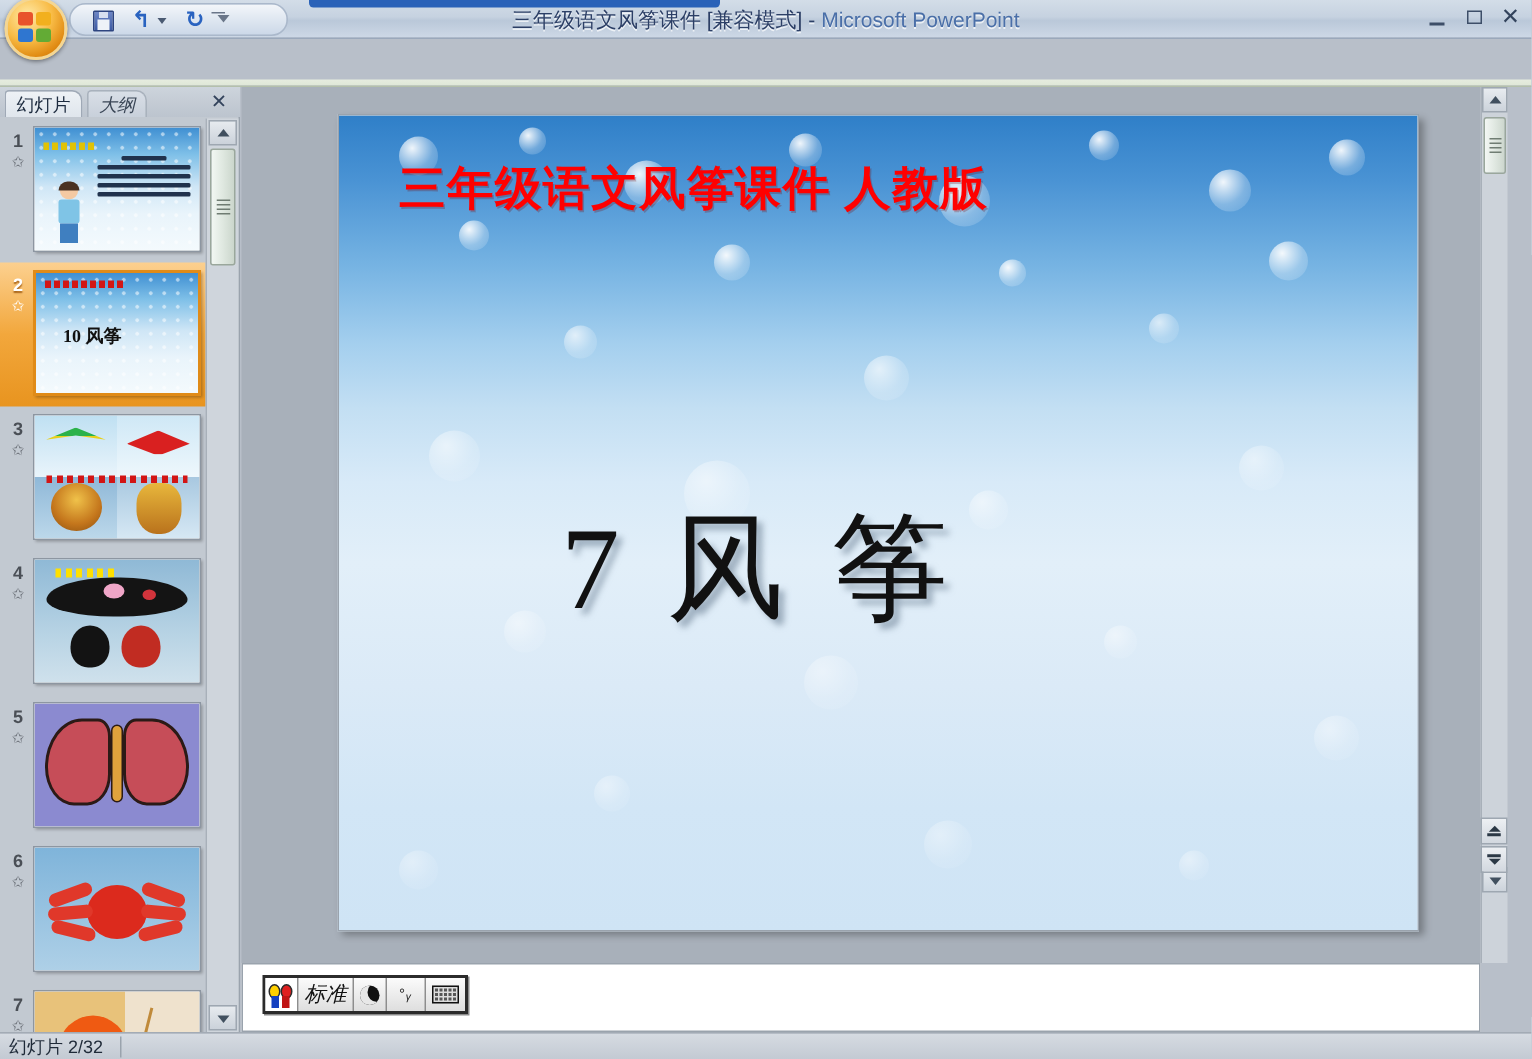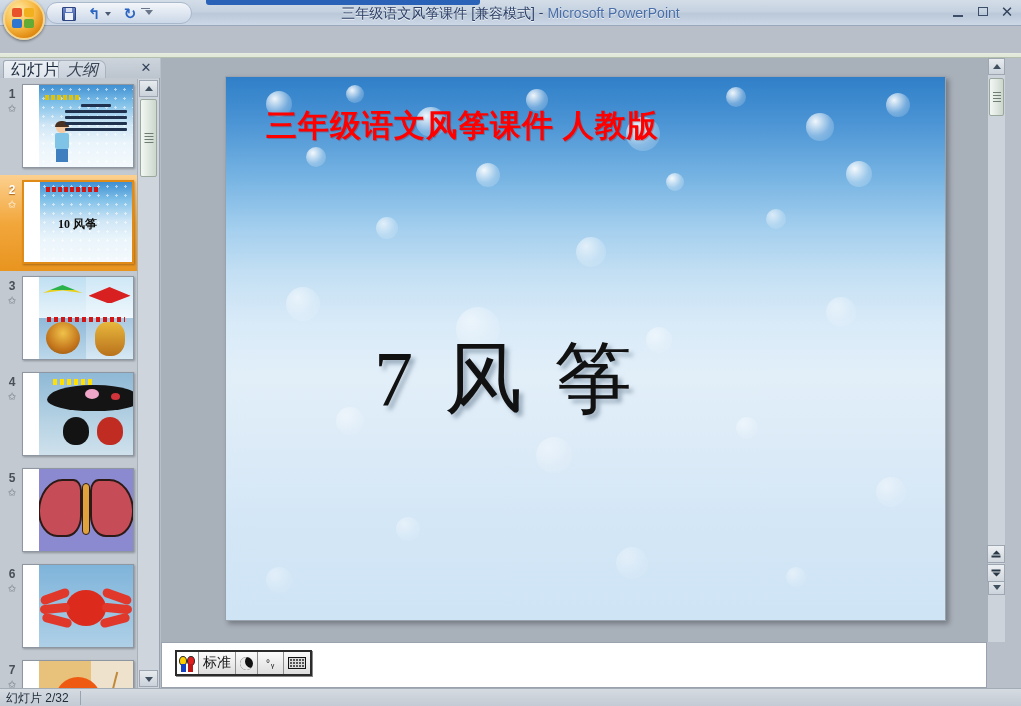--- a/index.html
+++ b/index.html
@@ -92,21 +92,21 @@
   }
 
   
   .leftpane{
     position:absolute; left:0; top:58px; width:160px; bottom:18px;
     background:#c2c9d1; border-right:1px solid #9aa3ad;
   }
   .pane-tabs{ position:absolute; left:0; top:0; width:160px; height:20px;
     background:linear-gradient(to bottom,#cdd4dc,#bcc4ce); }
   .ptab{
-    position:absolute; top:2px; height:18px; line-height:18px; font-size:16px;
+    position:absolute; top:2px; height:18px; line-height:18px; font-size:12px;
     color:#1d2b3f; padding:0 7px; cursor:default;
   }
   .ptab.active{ left:3px; background:linear-gradient(to bottom,#eef2f6,#dfe5ec);
     border:1px solid #9fa9b6; border-bottom:none; border-radius:3px 7px 0 0; }
   .ptab.inactive{ left:58px; background:linear-gradient(to bottom,#d9dfe7,#c8d0da);
     border:1px solid #a9b2bd; border-bottom:none; border-radius:3px 7px 0 0; color:#3a4656;font-style:italic;}
   .ptab-close{ position:absolute; right:6px; top:2px; width:16px;height:16px;
     text-align:center; line-height:16px; font-size:13px; font-weight:bold; color:#33435c; cursor:default;}
 
   .thumblist{ position:absolute; left:0; top:21px; width:138px; bottom:0; overflow:hidden; }
@@ -119,21 +119,21 @@
     position:absolute; left:22px; top:5px; width:112px; height:84px;
     border:1px solid #8d96a1; background:#fff;
     box-shadow:1px 1px 2px rgba(0,0,0,.28);
   }
   .thumbrow.selected .thumbframe{ border:2px solid #e08b18; }
   .thumbrow.selected{
     background:linear-gradient(to bottom,#fcd08f,#f2a73c 50%,#e8941f);
   }
   .thumbrow.selected .thumbnum{ color:#fff; text-shadow:0 1px 1px #a8641a; }
   .thumbrow.selected .thumbstar{ color:#fff; }
-  .thumbimg{ position:absolute; inset:0; overflow:hidden;margin-left:16px; }
+  .thumbimg{ position:absolute; inset:0; overflow:hidden; }
 
   
   .t-sky{ position:absolute; inset:0;
     background:linear-gradient(to bottom,#3f8fd2 0%,#7fc0e8 22%,#cfe6f6 48%,#e9f4fb 70%,#f4fafd 100%); }
   .t-dots{ position:absolute; inset:0; opacity:.55;
     background-image:radial-gradient(circle,#fff 1px,transparent 1.4px);
     background-size:9px 9px; }
   .t-kid{ position:absolute; left:13px; bottom:3px; width:20px; height:42px; }
   .t-kid .hd{ position:absolute; left:4px; top:0; width:12px;height:11px;border-radius:50%;background:#f4c9a2;}
   .t-kid .hr{ position:absolute; left:3px; top:-1px; width:14px;height:6px;border-radius:7px 7px 0 0;background:#4a3222;}
@@ -277,20 +277,21 @@
   
   .notesarea{
     position:absolute; left:161px; bottom:18px; right:34px; height:46px;
     background:#fff; border:1px solid #9aa3ad;
   }
   .ime{
     position:absolute; left:13px; top:7px; height:26px;
     background:linear-gradient(to bottom,#fefefe,#e6e6e6);
     border:2px solid #2b2b2b; display:flex; align-items:stretch;
     box-shadow:1px 1px 0 #8a8a8a;
+    font-style:italic;
   }
   .ime-cell{ display:flex; align-items:center; justify-content:center;
     border-right:1px solid #8d8d8d; padding:0 4px; background:linear-gradient(to bottom,#fbfbfb,#dedede);}
   .ime-cell:last-child{ border-right:none; }
   .ime-logo{ width:22px; position:relative; background:#fff; }
   .ime-logo .l1{ position:absolute; left:2px; top:4px; width:8px;height:10px;border-radius:50%;
     background:#ffd000; border:1.5px solid #2b2b2b;}
   .ime-logo .l2{ position:absolute; left:10px; top:4px; width:8px;height:10px;border-radius:50%;
     background:#e02020; border:1.5px solid #2b2b2b;}
   .ime-logo .l3{ position:absolute; left:4px; top:12px; width:5px;height:8px; background:#1540c0;}

